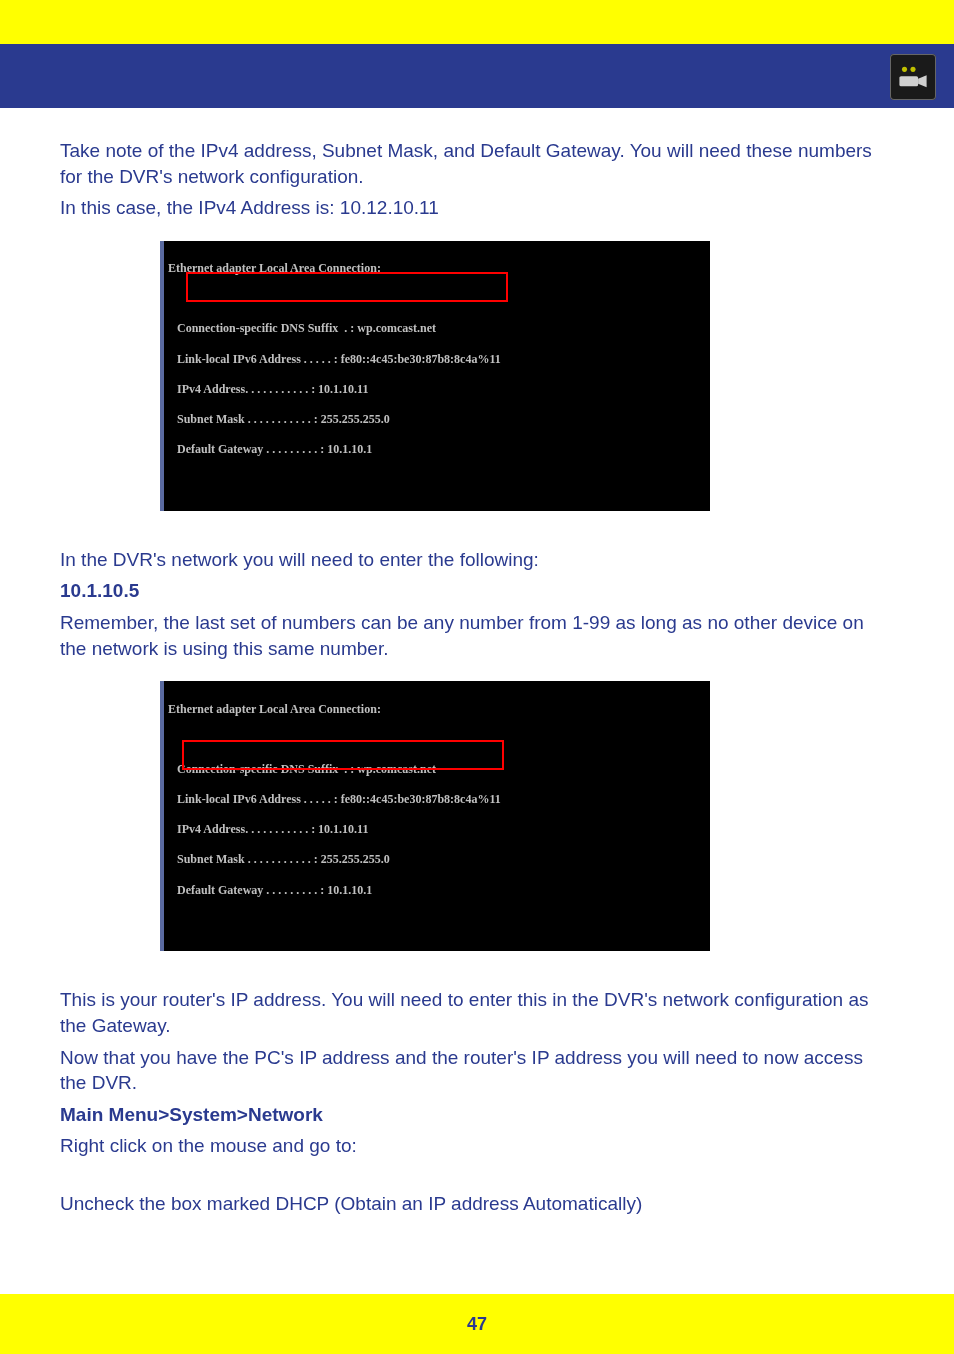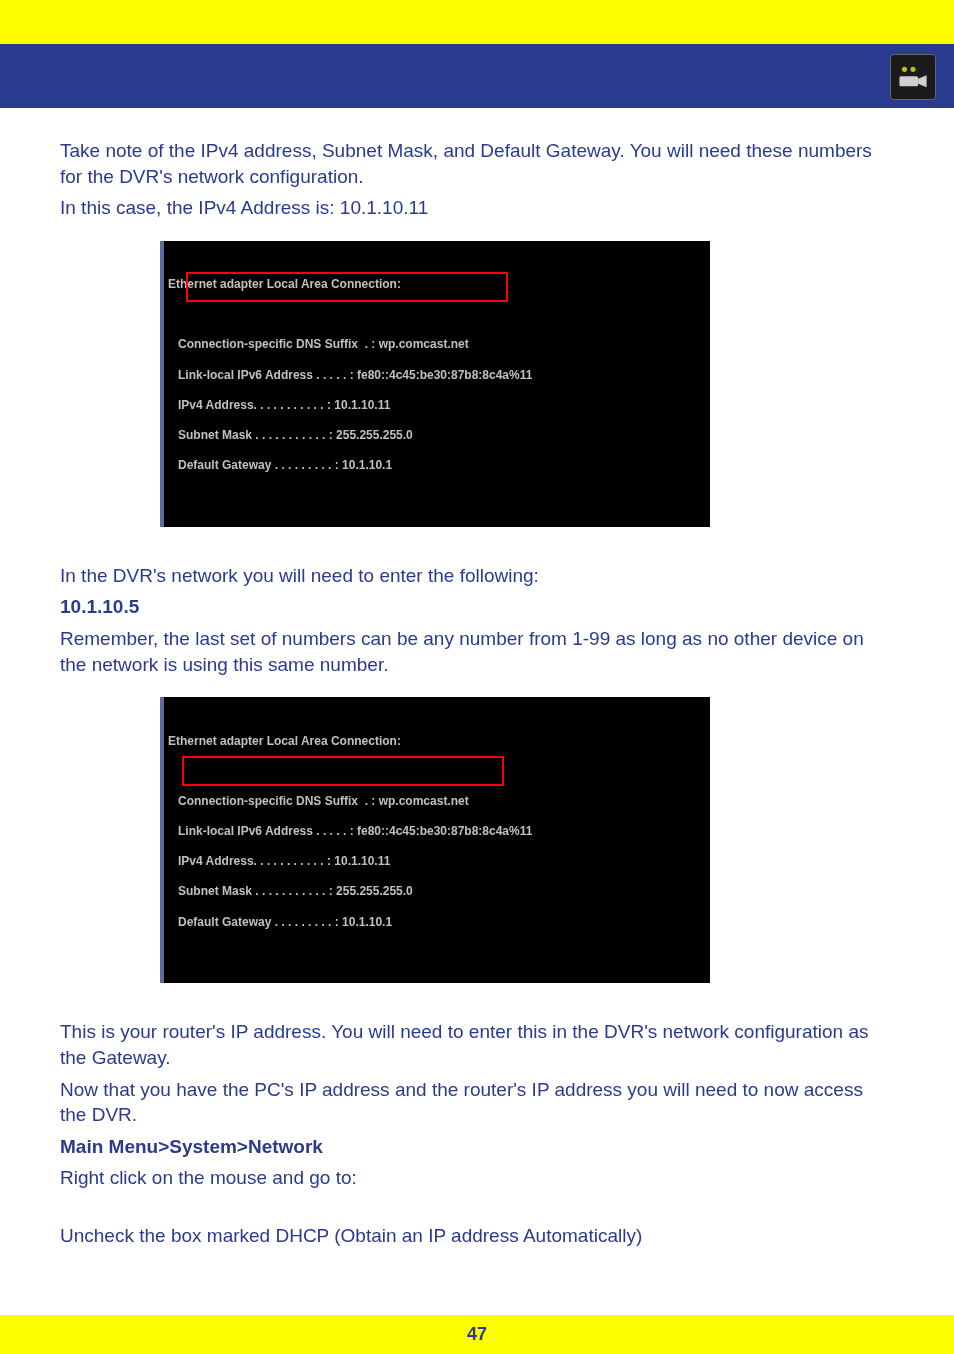--- a/index.html
+++ b/index.html
@@ -47,37 +47,37 @@
   .bold { font-weight: bold; }
   .cmd-block {
     margin: 20px auto 10px 100px;
     width: 550px;
     overflow: hidden;
   }
   .cmd {
     background: #000;
     border-left: 4px solid #5a6aa0;
     color: #c0c0c0;
-    font-family: Liberation Sans, sans-serif;
+    font-family: Liberation Serif, serif;
     font-size: 12px;
     font-weight: bold;
-    padding: 20px 6px 6px 4px;
+    padding: 4px 6px 6px 4px;
     white-space: pre;
     position: relative;
   }
   .cmd .line { display: block; line-height: 14px; }
   .redbox {
     border: 2px solid #ff0000;
     position: absolute;
     pointer-events: none;
   }
   .spacer { height: 20px; }
   .bottom-yellow-bar {
     background: #ffff00;
-    height: 39px;
+    height: 60px;
     width: 100%;
     position: absolute;
     bottom: 0;
     display: flex;
     align-items: center;
     justify-content: center;
     color: #2a3a8f;
     font-size: 18px;
     font-weight: bold;
   }
@@ -98,21 +98,21 @@
       <circle cx="20" cy="6" r="3" fill="#c0c000"></circle>
       <rect x="4" y="14" width="22" height="12" rx="2" fill="#d0d0d0"></rect>
       <polygon points="26,17 36,13 36,27 26,23" fill="#d0d0d0"></polygon>
     </svg>
   </div>
 </div>
 
 <div class="content">
 
   <p class="para">Take note of the IPv4 address, Subnet Mask, and Default Gateway. You will need these numbers for the DVR's network configuration.</p>
-  <p class="para">In this case, the IPv4 Address is: 10.1.10.11</p>
+  <p class="para">In this case, the IPv4 Address is: 10.12.10.11</p>
 
   <div class="cmd-block">
     <div class="cmd" style="position:relative;">
 <span class="line">Ethernet adapter Local Area Connection:</span>
 <span class="line">&nbsp;</span>
 <span class="line">   <span>Connection-specific DNS Suffix  . : wp.comcast.net</span></span>
 <span class="line">   <span>Link-local IPv6 Address . . . . . : fe80::4c45:be30:87b8:8c4a%11</span></span>
 <span class="line">   <span>IPv4 Address. . . . . . . . . . . : 10.1.10.11</span></span>
 <span class="line">   <span>Subnet Mask . . . . . . . . . . . : 255.255.255.0</span></span>
 <span class="line">   <span>Default Gateway . . . . . . . . . : 10.1.10.1</span></span>

